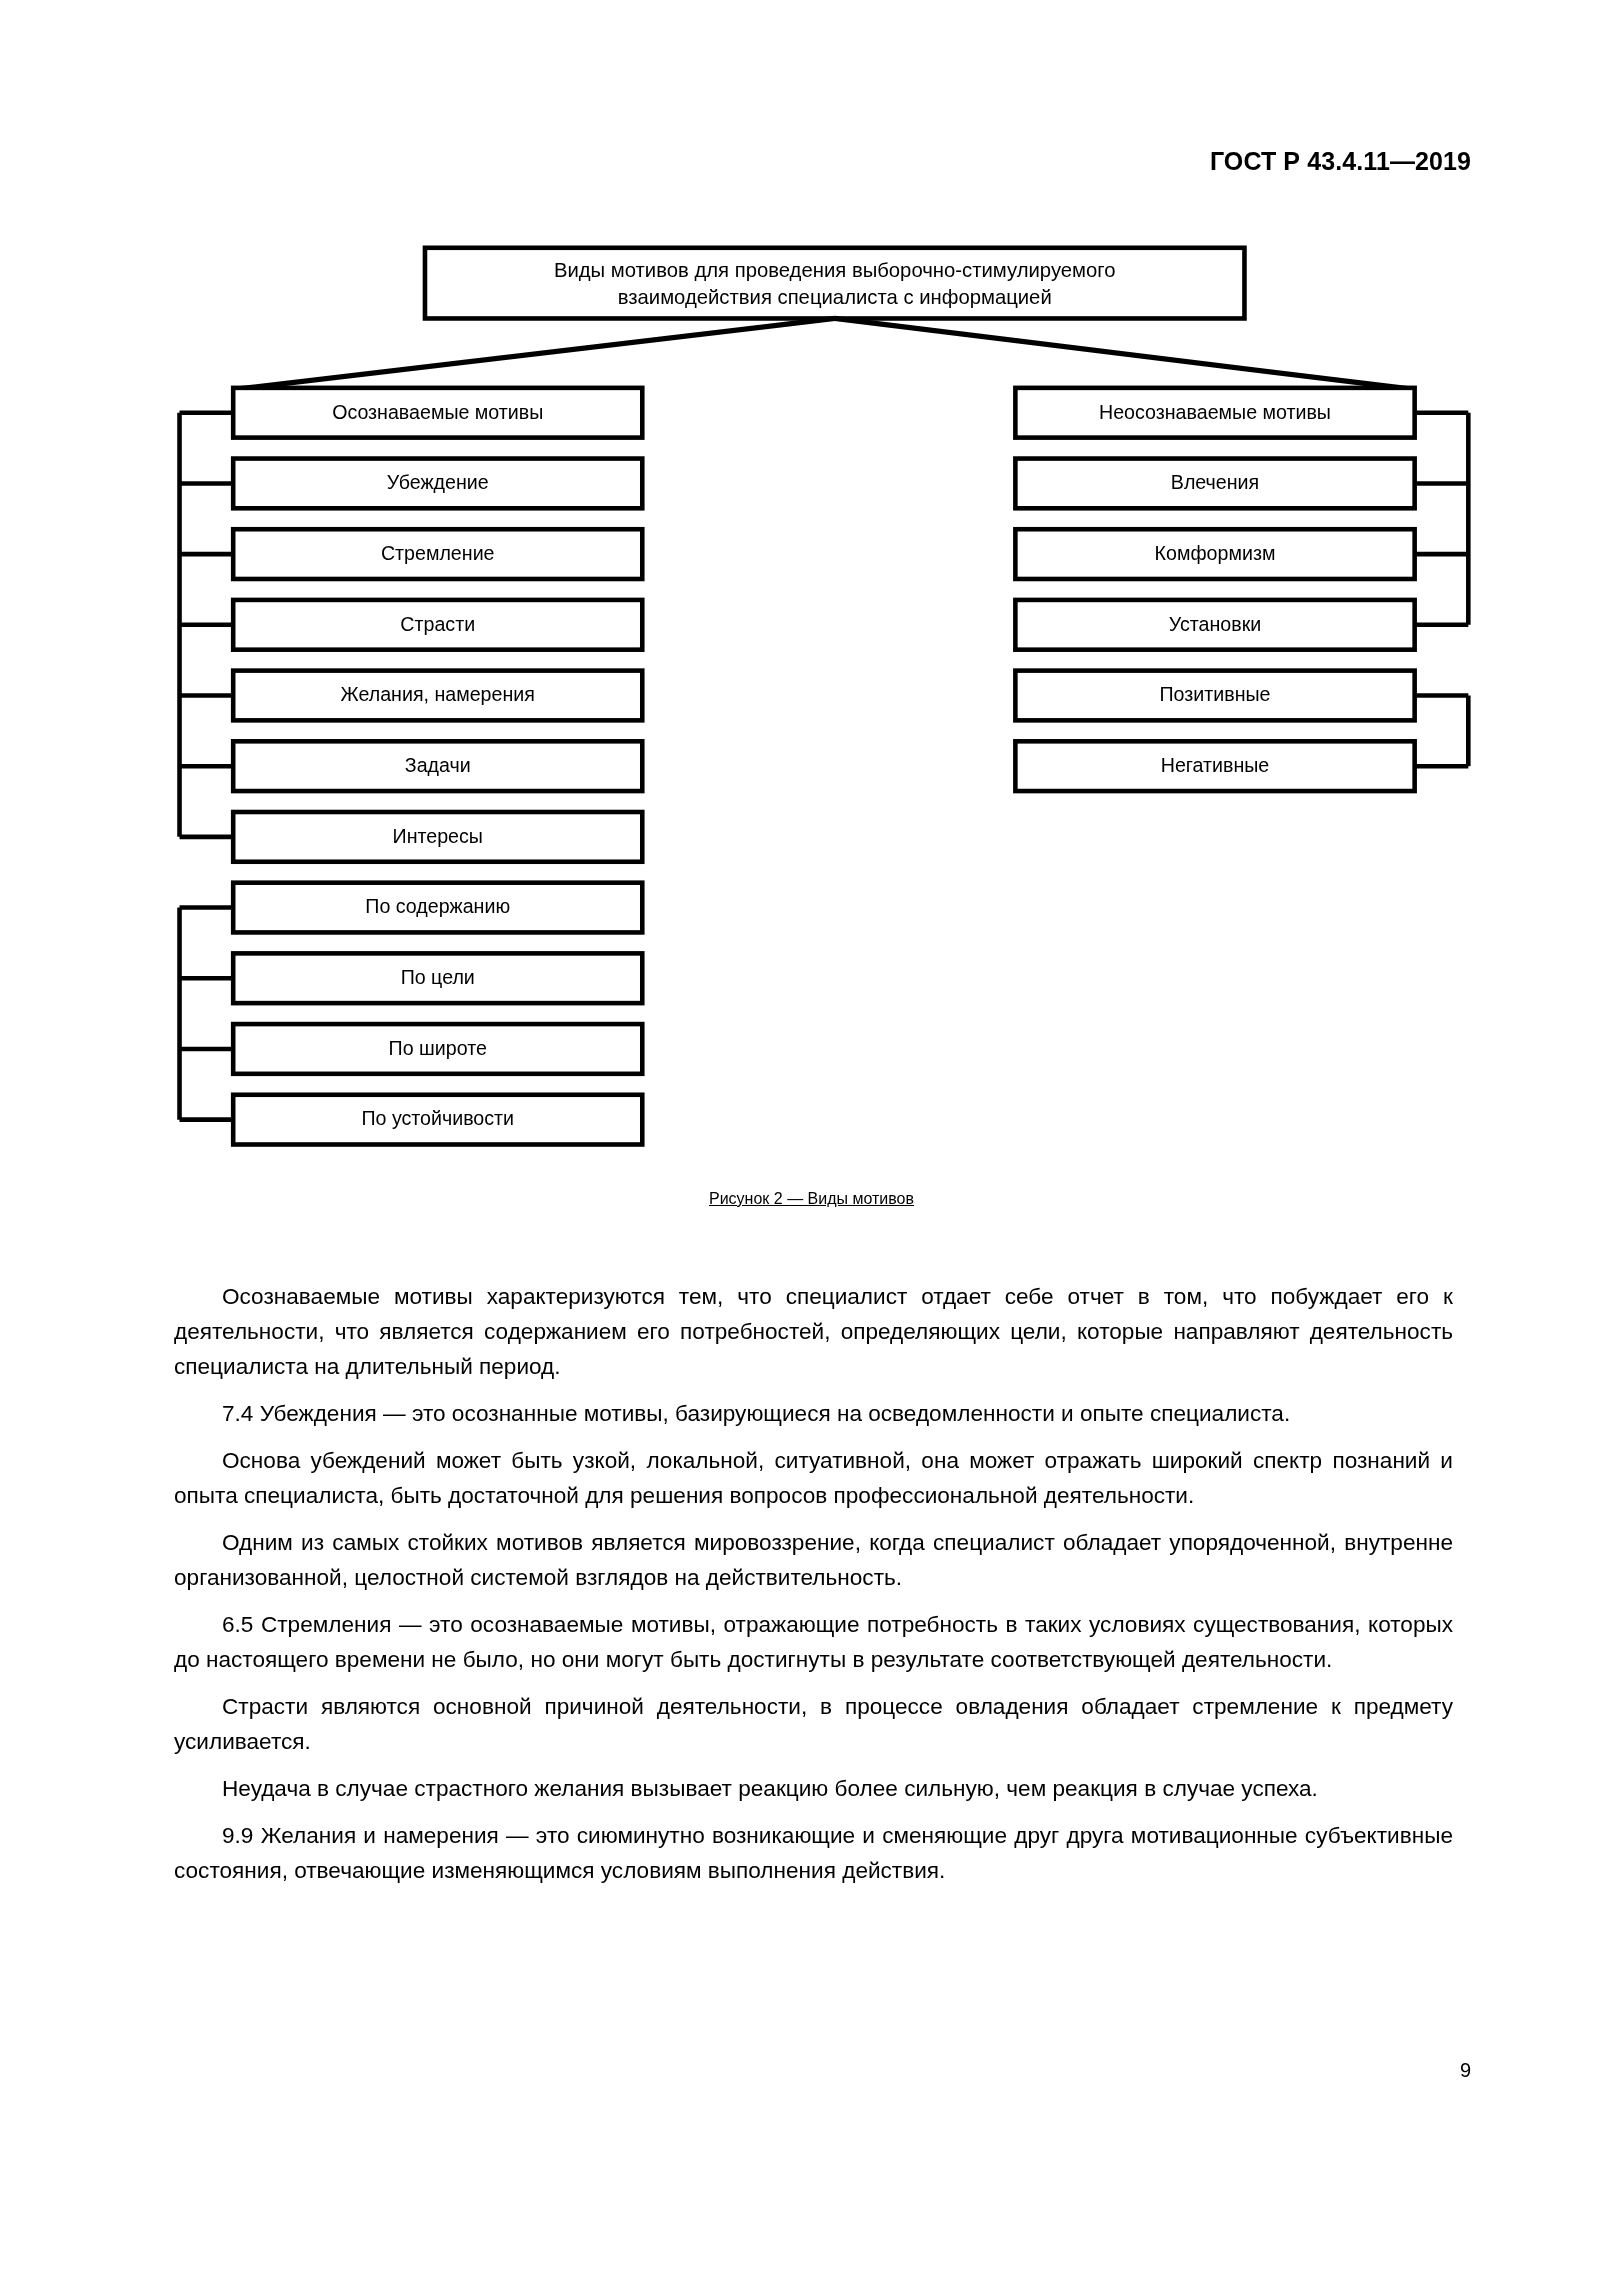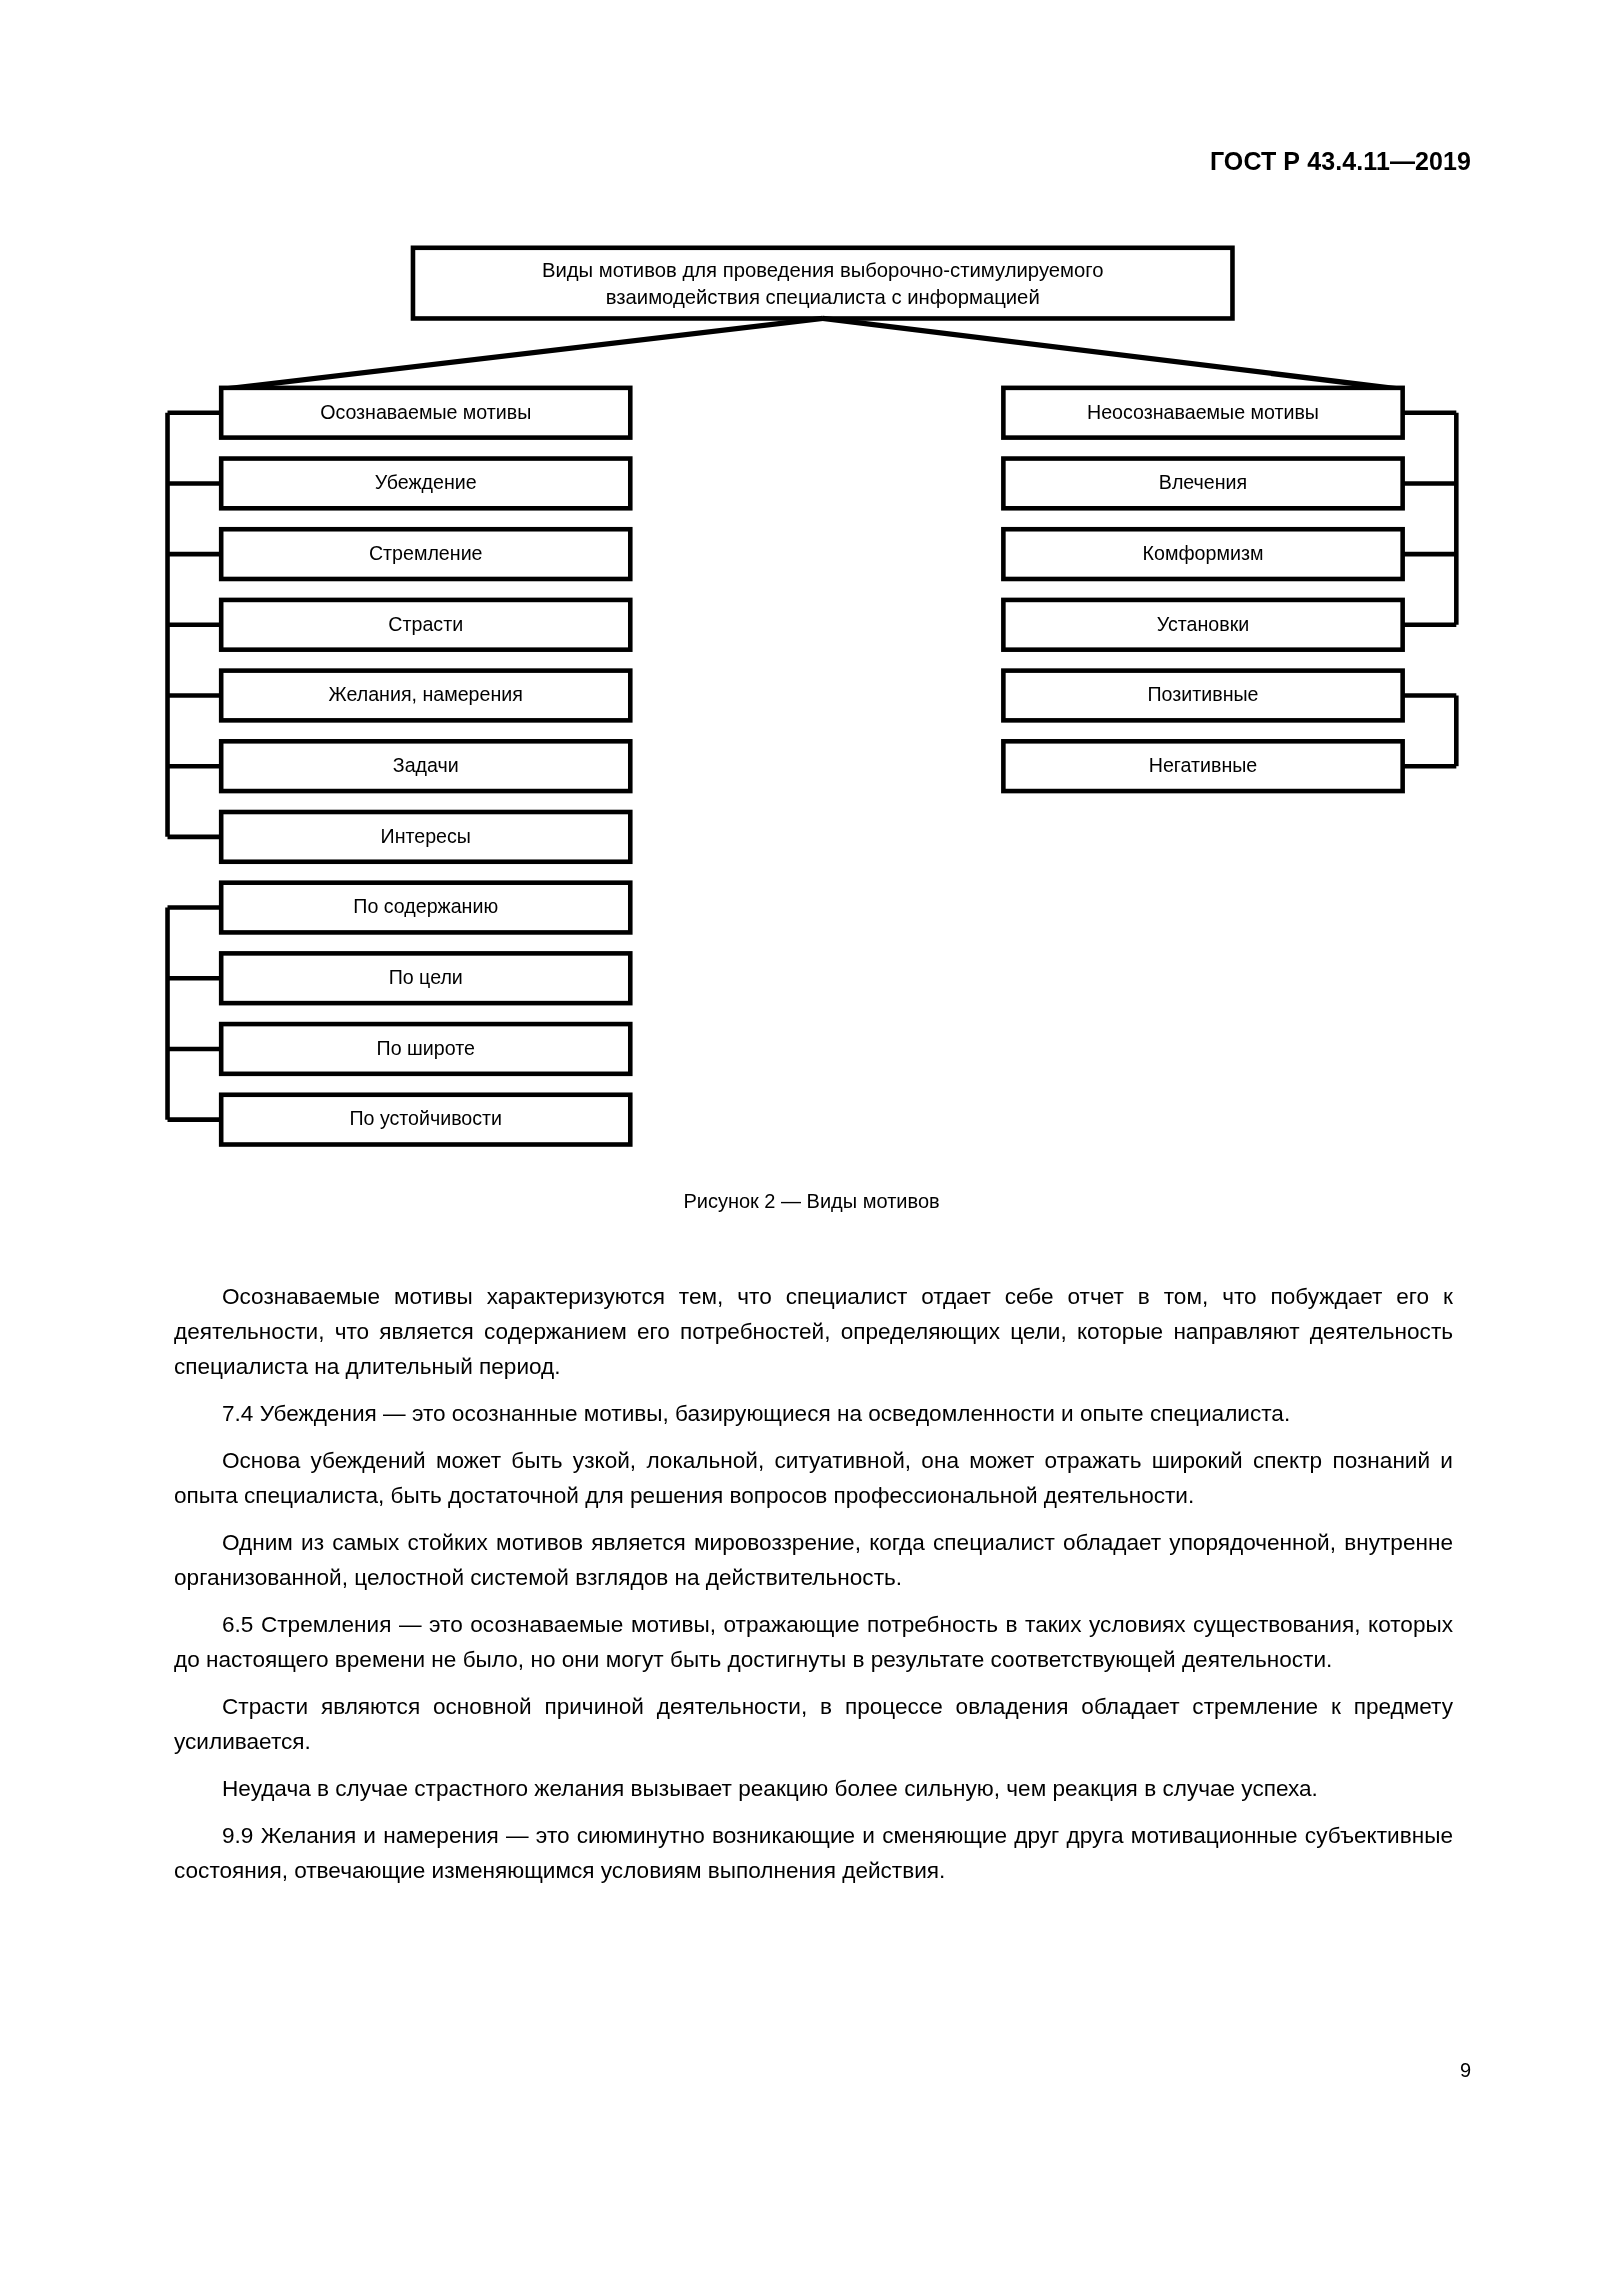--- a/index.html
+++ b/index.html
@@ -30,21 +30,21 @@
     font-size: 25px;
     font-weight: bold;
     letter-spacing: 0.1px;
     white-space: nowrap;
   }
 
   
   .figure-wrap {
     position: absolute;
     top: 236px;
-    left: 5px;
+    left: 17px;
     width: 1393px;
     height: 936px;
   }
   .figure-svg {
     display: block;
     width: 1623px;
     height: 936px;
   }
   .node-box {
     fill: #ffffff;
@@ -70,21 +70,22 @@
   .connector.diag {
     stroke-width: 8;
   }
 
   .figure-caption {
     position: absolute;
     top: 1190px;
     left: 0;
     width: 1623px;
     text-align: center;
-    font-size: 20px;
+    font-size: 16px;
+    text-decoration: underline;
   }
 
   
   .body-text {
     position: absolute;
     top: 1267px;
     left: 162px;
     width: 1303px;
   }
   .body-text p {

